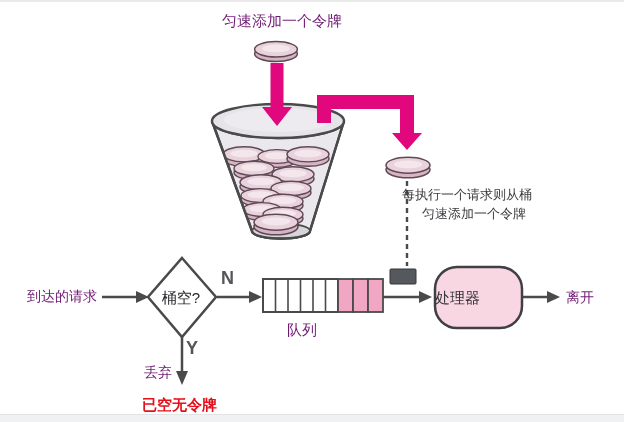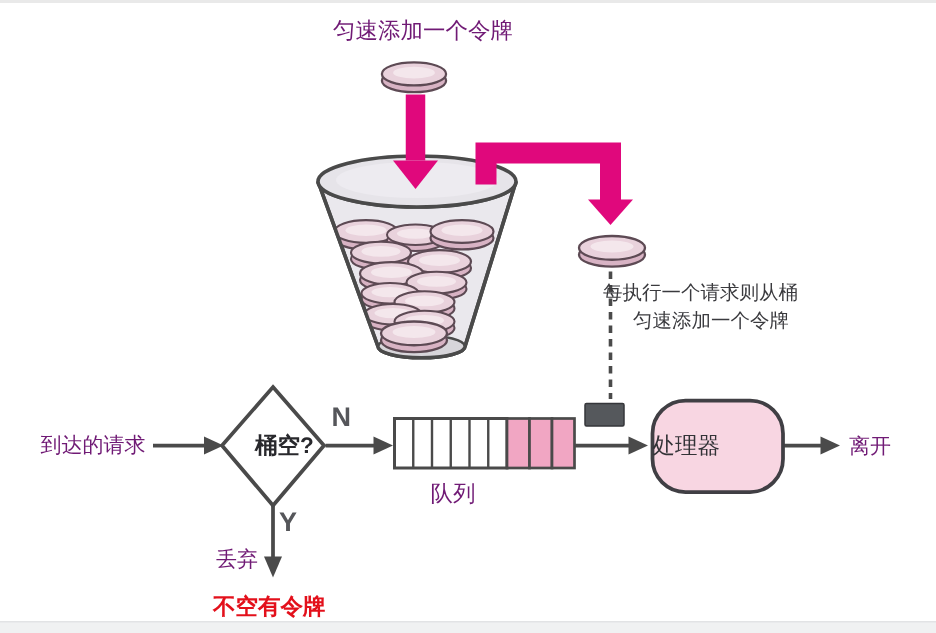--- a/index.html
+++ b/index.html
@@ -6,21 +6,21 @@
   .stage{
     position:relative;width:624px;height:422px;background:#ffffff;overflow:hidden;
     font-family:"Liberation Sans","DejaVu Sans",sans-serif;
   }
   .stage svg{position:absolute;left:0;top:0;}
   .lbl{position:absolute;white-space:nowrap;color:#701a75;font-size:14px;line-height:1.25;}
   .lbl-title{left:222px;top:12px;font-size:15px;}
   .lbl-note1{left:402px;top:187px;font-size:13px;color:#3a3a3e;}
   .lbl-note2{left:422px;top:206px;font-size:13px;color:#3a3a3e;}
   .lbl-arrival{left:27px;top:288px;font-size:14px;text-align:center;}
-  .lbl-decision{left:170px;top:289px;width:58px;text-align:left;font-size:15px;font-weight:700;color:#28282c;}
+  .lbl-decision{left:142px;top:289px;width:58px;text-align:right;font-size:15px;font-weight:400;color:#28282c;}
   .lbl-red{font-weight:700;color:#e3101b;font-size:15px;}
   .lbl-notempty{left:202px;top:249px;}
   .lbl-empty{left:142px;top:396px;}
   .lbl-branch{font-weight:700;color:#55565a;font-size:18px;}
   .lbl-n{left:221px;top:267px;}
   .lbl-y{left:186px;top:337px;}
   .lbl-queue{left:287px;top:321px;font-size:15px;}
   .lbl-processor{left:435px;top:289px;width:87px;font-size:15px;color:#333337;}
   .lbl-leave{left:566px;top:289px;font-size:14px;}
   .lbl-discard{left:144px;top:364px;font-size:14px;}
@@ -121,16 +121,16 @@
   <div class="lbl lbl-note1">每执行一个请求则从桶</div>
   <div class="lbl lbl-note2">匀速添加一个令牌</div>
   <div class="lbl lbl-arrival">到达的请求</div>
   <div class="lbl lbl-decision">桶空?</div>
   <div class="lbl lbl-branch lbl-n">N</div>
   <div class="lbl lbl-branch lbl-y">Y</div>
   <div class="lbl lbl-queue">队列</div>
   <div class="lbl lbl-processor">处理器</div>
   <div class="lbl lbl-leave">离开</div>
   <div class="lbl lbl-discard">丢弃</div>
-  <div class="lbl lbl-red lbl-empty">不空有令牌</div>
+  <div class="lbl lbl-red lbl-empty">已空无令牌</div>
 
   <div class="edge-bottom"></div>
 </div>
 
 </body></html>

